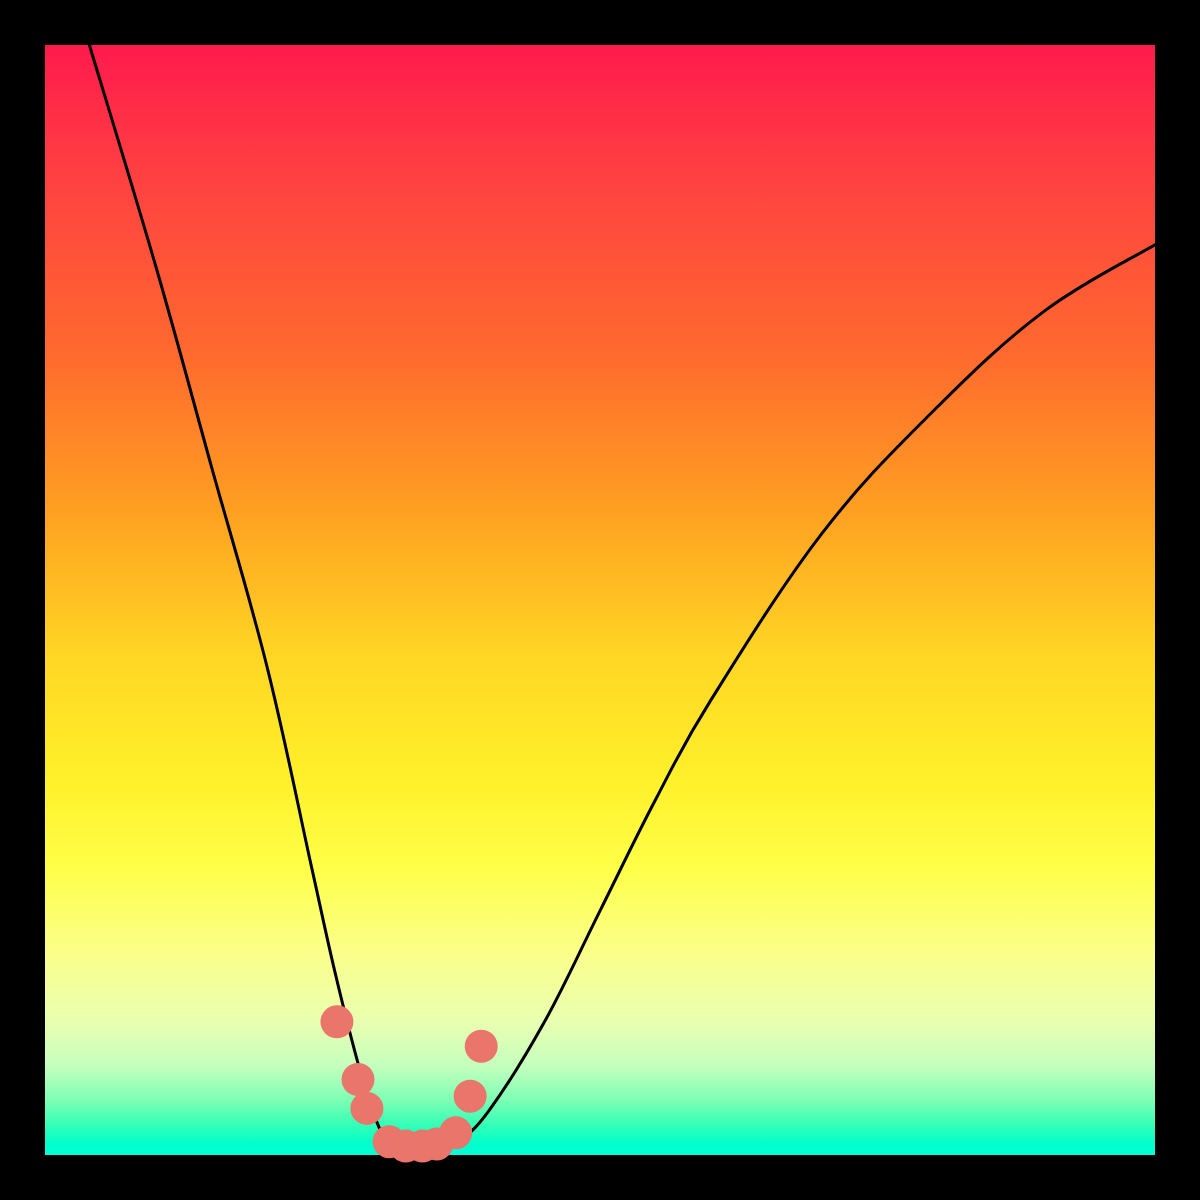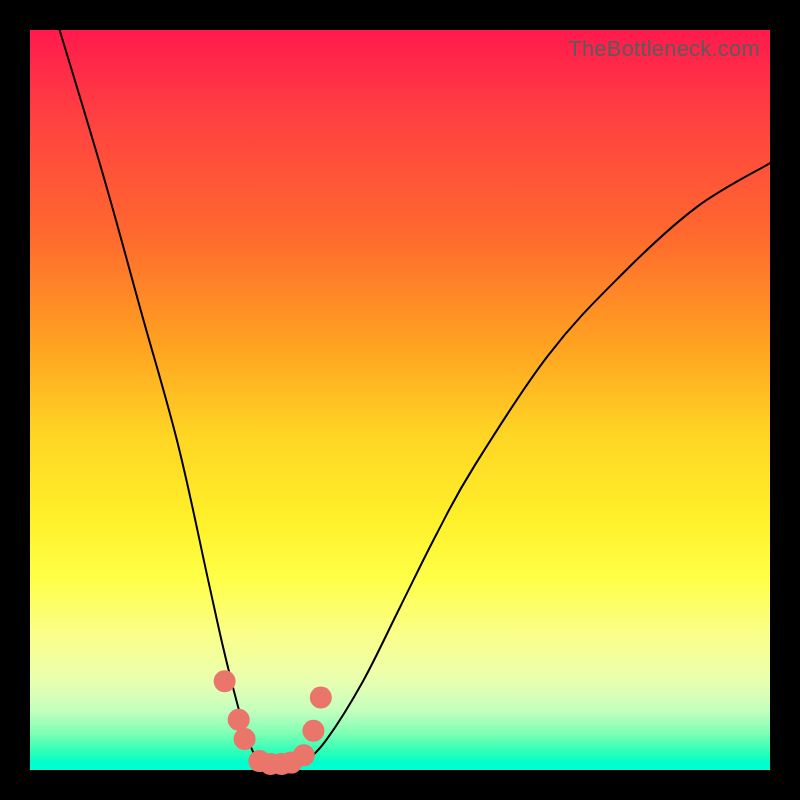--- a/index.html
+++ b/index.html
@@ -60,21 +60,20 @@
     width: 740px;
     height: 740px;
     overflow: visible;
   }
 </style>
 </head>
 <body>
 
 <div class="frame">
   <div class="plot">
-    <span class="watermark">TheBottleneck.com</span>
     <svg class="curve" viewBox="0 0 740 740" preserveAspectRatio="none">
       <path id="curve-path" fill="none" stroke-width="2" stroke-linejoin="round" stroke-linecap="round" d="M 29.6,0 C 37.592,26.64 59.348,97.38400000000001 74,148 C 88.652,198.61599999999999 97.68,233.248 111,281.2 C 124.32,329.152 136.012,366.448 148,414.4 C 159.988,462.352 169.608,511.636 177.6,547.6 C 185.59199999999998,583.5640000000001 187.072,591.556 192.4,614.2 C 197.728,636.844 202.538,656.084 207.20000000000002,673.4 C 211.86200000000002,690.716 214.30399999999997,699.7439999999999 218.29999999999998,710.4 C 222.296,721.056 224.738,727.272 229.4,732.6 C 234.062,737.928 238.872,738.668 244.20000000000002,740 C 249.52800000000002,741.332 253.672,741.332 259,740 C 264.328,738.668 267.14,737.928 273.8,732.6 C 280.46000000000004,727.272 285.344,725.052 296,710.4 C 306.656,695.7479999999999 319.68,675.176 333,651.2 C 346.32,627.224 356.68,603.84 370,577.2 C 383.32,550.5600000000001 393.68000000000006,528.508 407.00000000000006,503.2 C 420.32000000000005,477.892 424.02,468.56800000000004 444,436.6 C 463.98,404.632 491.36,360.23199999999997 518,325.59999999999997 C 544.64,290.96799999999996 565.36,270.84 592,244.2 C 618.64,217.56 639.36,197.58 666,177.60000000000002 C 692.64,157.62000000000003 726.68,141.19200000000004 740,133.20000000000005" stroke="#000000"></path>
       <g id="markers-group">
           <circle cx="194.62" cy="651.20" r="11" fill="#e9756b"></circle>
           <circle cx="208.68" cy="689.68" r="11" fill="#e9756b"></circle>
           <circle cx="214.60" cy="708.92" r="11" fill="#e9756b"></circle>
           <circle cx="229.40" cy="731.12" r="11" fill="#e9756b"></circle>
           <circle cx="240.50" cy="734.08" r="11" fill="#e9756b"></circle>
           <circle cx="251.60" cy="734.08" r="11" fill="#e9756b"></circle>
           <circle cx="261.22" cy="732.60" r="11" fill="#e9756b"></circle>

